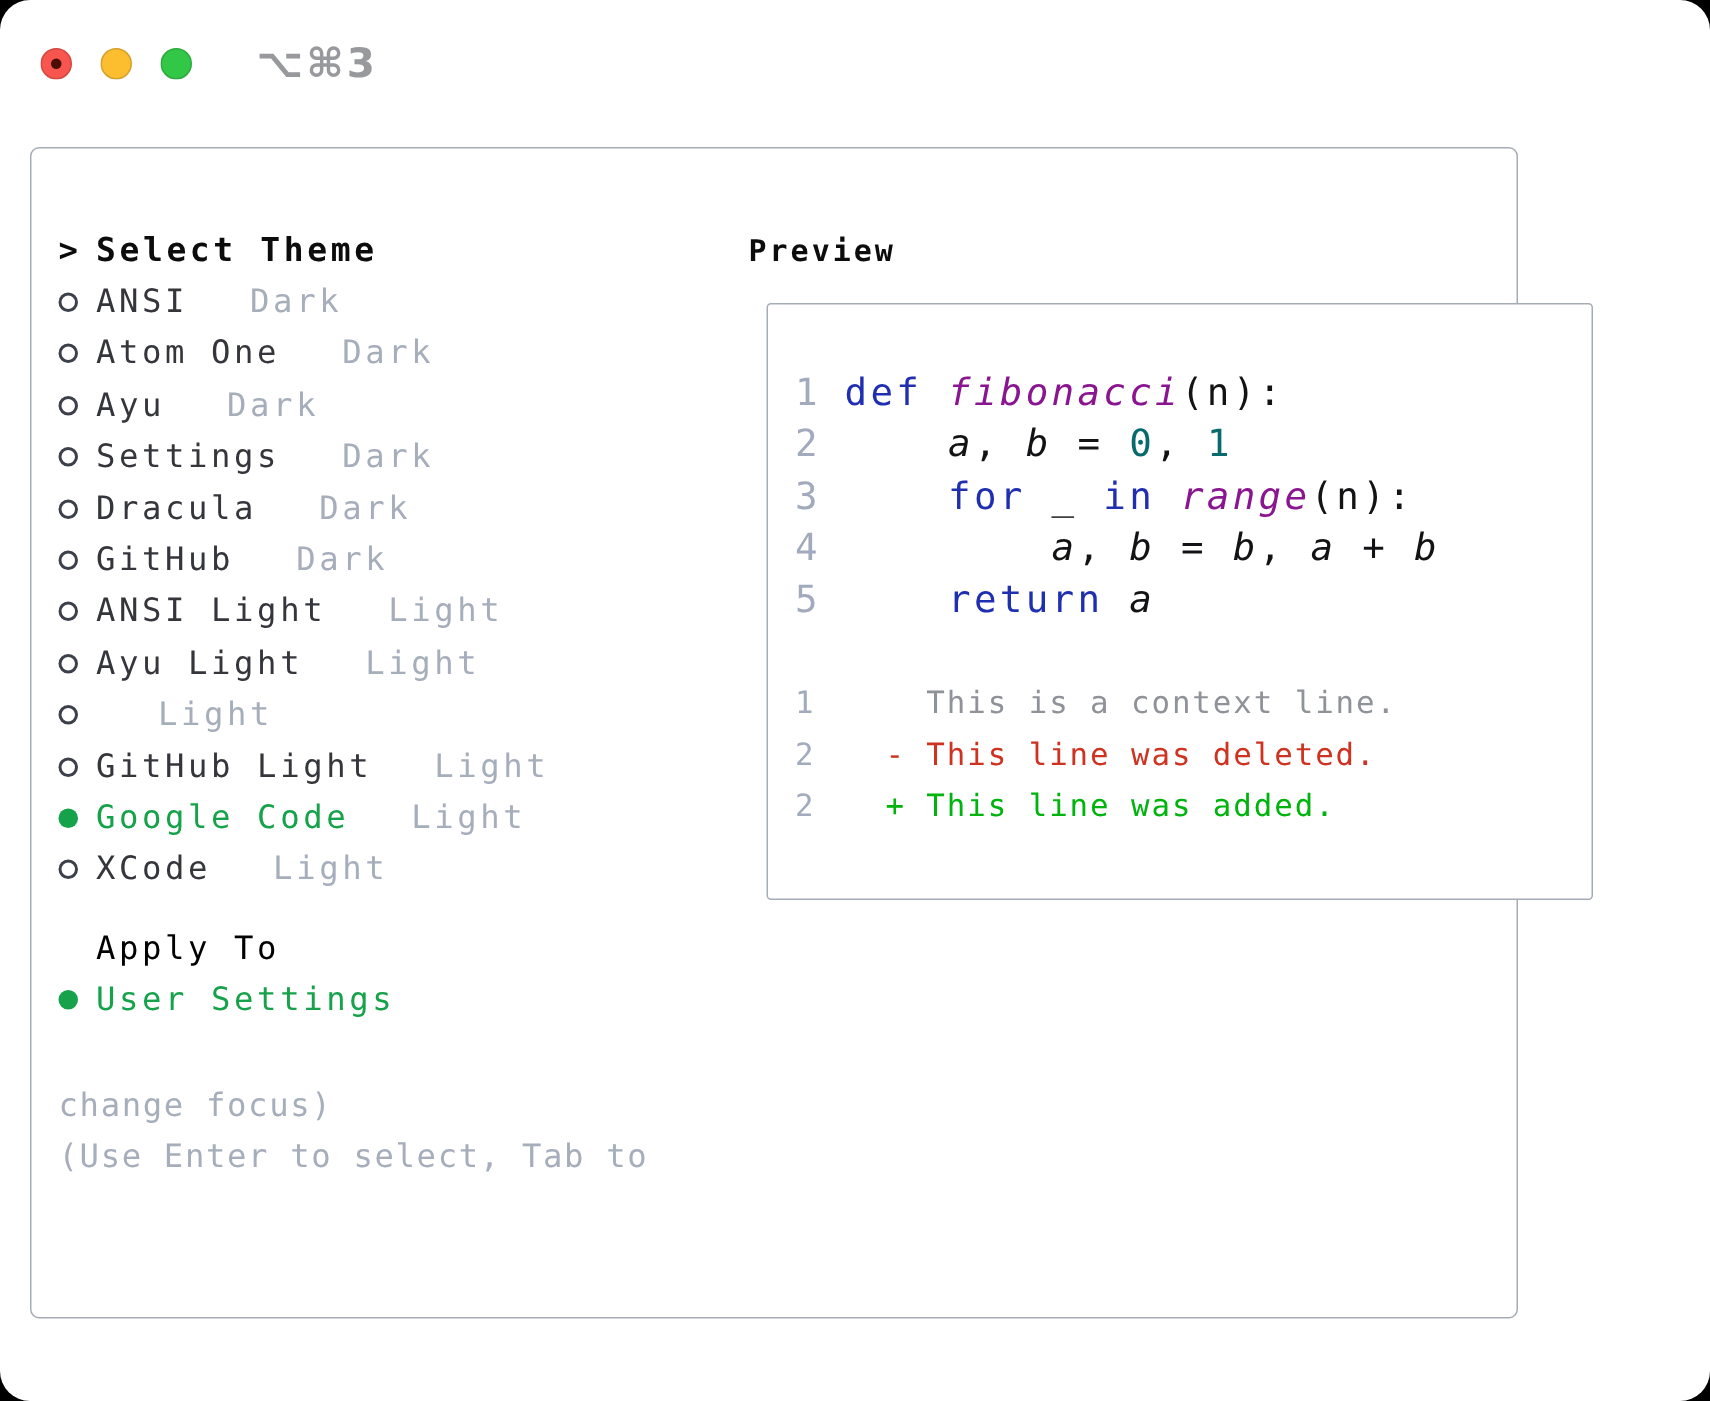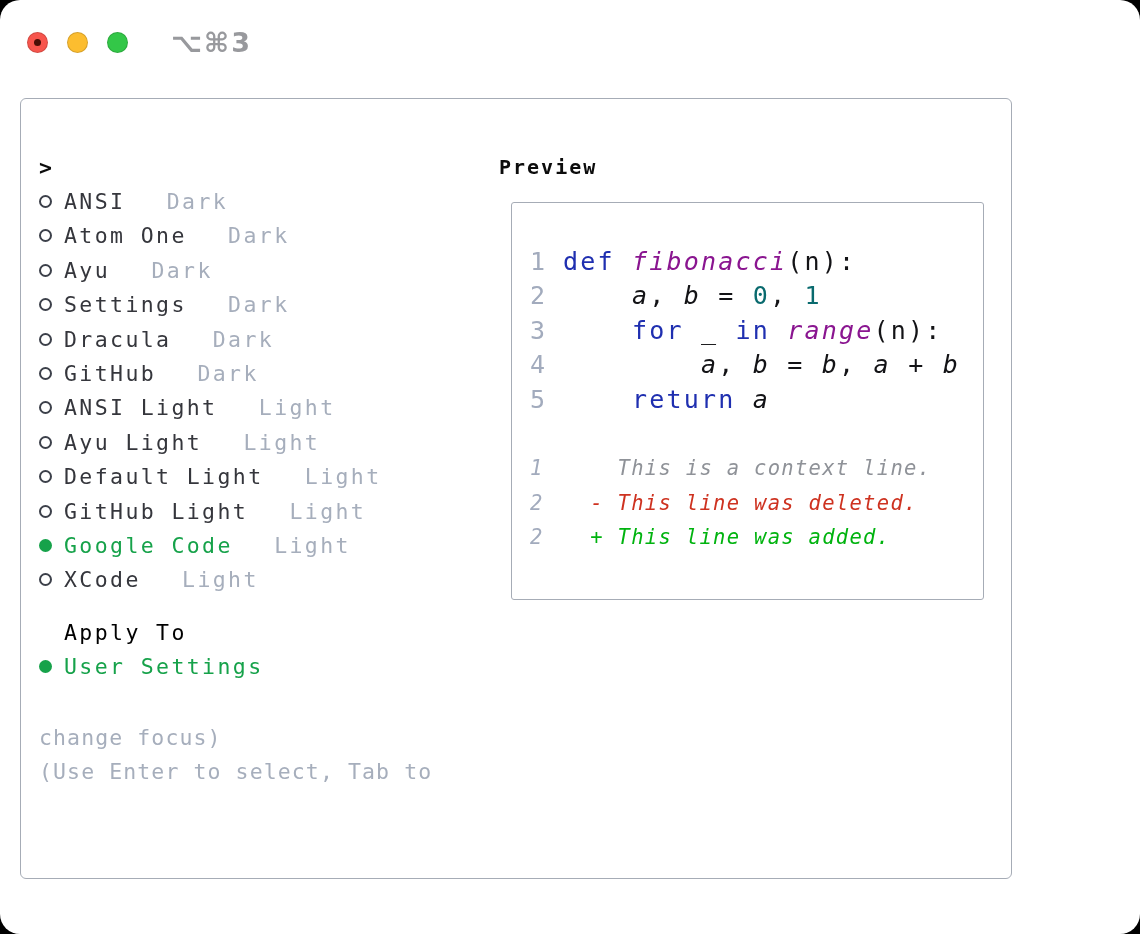--- a/index.html
+++ b/index.html
@@ -41,28 +41,28 @@
   .apply-hdr{color:#000000;}
   .theme-tag{color:var(--tag);margin-left:26px;}
   .sel .theme-name, .sel .opt-name{color:var(--accent);}
   .gap1{height:18px;} .gap2{height:36px;}
   .help{font-size:21.5px;letter-spacing:1.1px;color:var(--help);height:34.4px;
         display:flex;align-items:center;white-space:pre;}
 
   
   .preview-header{position:absolute;left:478px;top:51px;height:34.4px;display:flex;
                   align-items:center;font-weight:bold;font-size:20px;letter-spacing:2px;color:#0c0c0c;}
-  .preview-box{position:absolute;left:490px;top:103px;width:473px;height:398px;
+  .preview-box{position:absolute;left:490px;top:103px;width:551px;height:398px;
                border:1.5px solid var(--border);border-radius:3px;box-sizing:border-box;
                padding:42px 0 0 18px;overflow:hidden;background:#fff;}
   .prow{height:34.4px;line-height:34.4px;white-space:pre;}
   .prow.code{font-size:25px;letter-spacing:2.2px;}
   .prow.diff{font-size:20.5px;letter-spacing:1.3px;}
   .gut{display:inline-block;width:33px;color:var(--gutter);letter-spacing:0;}
-  .diff-block{margin-top:34.4px;font-style:italic;}
+  .diff-block{margin-top:34.4px;}
   .seg-kw{color:var(--kw);}
   .seg-fn{color:var(--fn);font-style:italic;}
   .seg-num{color:var(--num);}
   .seg-plain{color:var(--plain);}
   .seg-id{color:var(--plain);font-style:italic;}
   .seg-ctx{color:var(--ctx);}
   .seg-del{color:var(--del);}
   .seg-add{color:var(--add);text-align:center;}
 </style>
 </head>
@@ -77,31 +77,32 @@
     <span class="light yellow"></span>
     <span class="light green"></span>
     <span class="win-title">⌥⌘3</span>
   </div>
 
   <div class="main-box">
 
     <div class="left-col">
       <div class="row hdr-row">
         <span class="marker">&gt;</span>
+        <span class="hdr-label">Select Theme</span>
       </div>
       <div id="theme-list">
           <div class="row"><span class="marker"><span class="circle"></span></span><span class="theme-name">ANSI</span><span class="theme-tag"> Dark</span></div>
           <div class="row"><span class="marker"><span class="circle"></span></span><span class="theme-name">Atom One</span><span class="theme-tag"> Dark</span></div>
           <div class="row"><span class="marker"><span class="circle"></span></span><span class="theme-name">Ayu</span><span class="theme-tag"> Dark</span></div>
           <div class="row"><span class="marker"><span class="circle"></span></span><span class="theme-name">Settings</span><span class="theme-tag"> Dark</span></div>
           <div class="row"><span class="marker"><span class="circle"></span></span><span class="theme-name">Dracula</span><span class="theme-tag"> Dark</span></div>
           <div class="row"><span class="marker"><span class="circle"></span></span><span class="theme-name">GitHub</span><span class="theme-tag"> Dark</span></div>
           <div class="row"><span class="marker"><span class="circle"></span></span><span class="theme-name">ANSI Light</span><span class="theme-tag"> Light</span></div>
           <div class="row"><span class="marker"><span class="circle"></span></span><span class="theme-name">Ayu Light</span><span class="theme-tag"> Light</span></div>
-          <div class="row"><span class="marker"><span class="circle"></span></span><span class="theme-name">Default Light</span><span class="theme-tag"> Light</span></div>
+          <div class="row"><span class="marker"><span class="circle"></span></span><span class="theme-tag"> Light</span></div>
           <div class="row"><span class="marker"><span class="circle"></span></span><span class="theme-name">GitHub Light</span><span class="theme-tag"> Light</span></div>
           <div class="row sel"><span class="marker"><span class="circle filled"></span></span><span class="theme-name">Google Code</span><span class="theme-tag"> Light</span></div>
           <div class="row"><span class="marker"><span class="circle"></span></span><span class="theme-name">XCode</span><span class="theme-tag"> Light</span></div>
         </div>
       <div class="gap1"></div>
       <div class="row">
         <span class="marker"></span>
         <span class="apply-hdr">Apply To</span>
       </div>
       <div id="apply-list">

